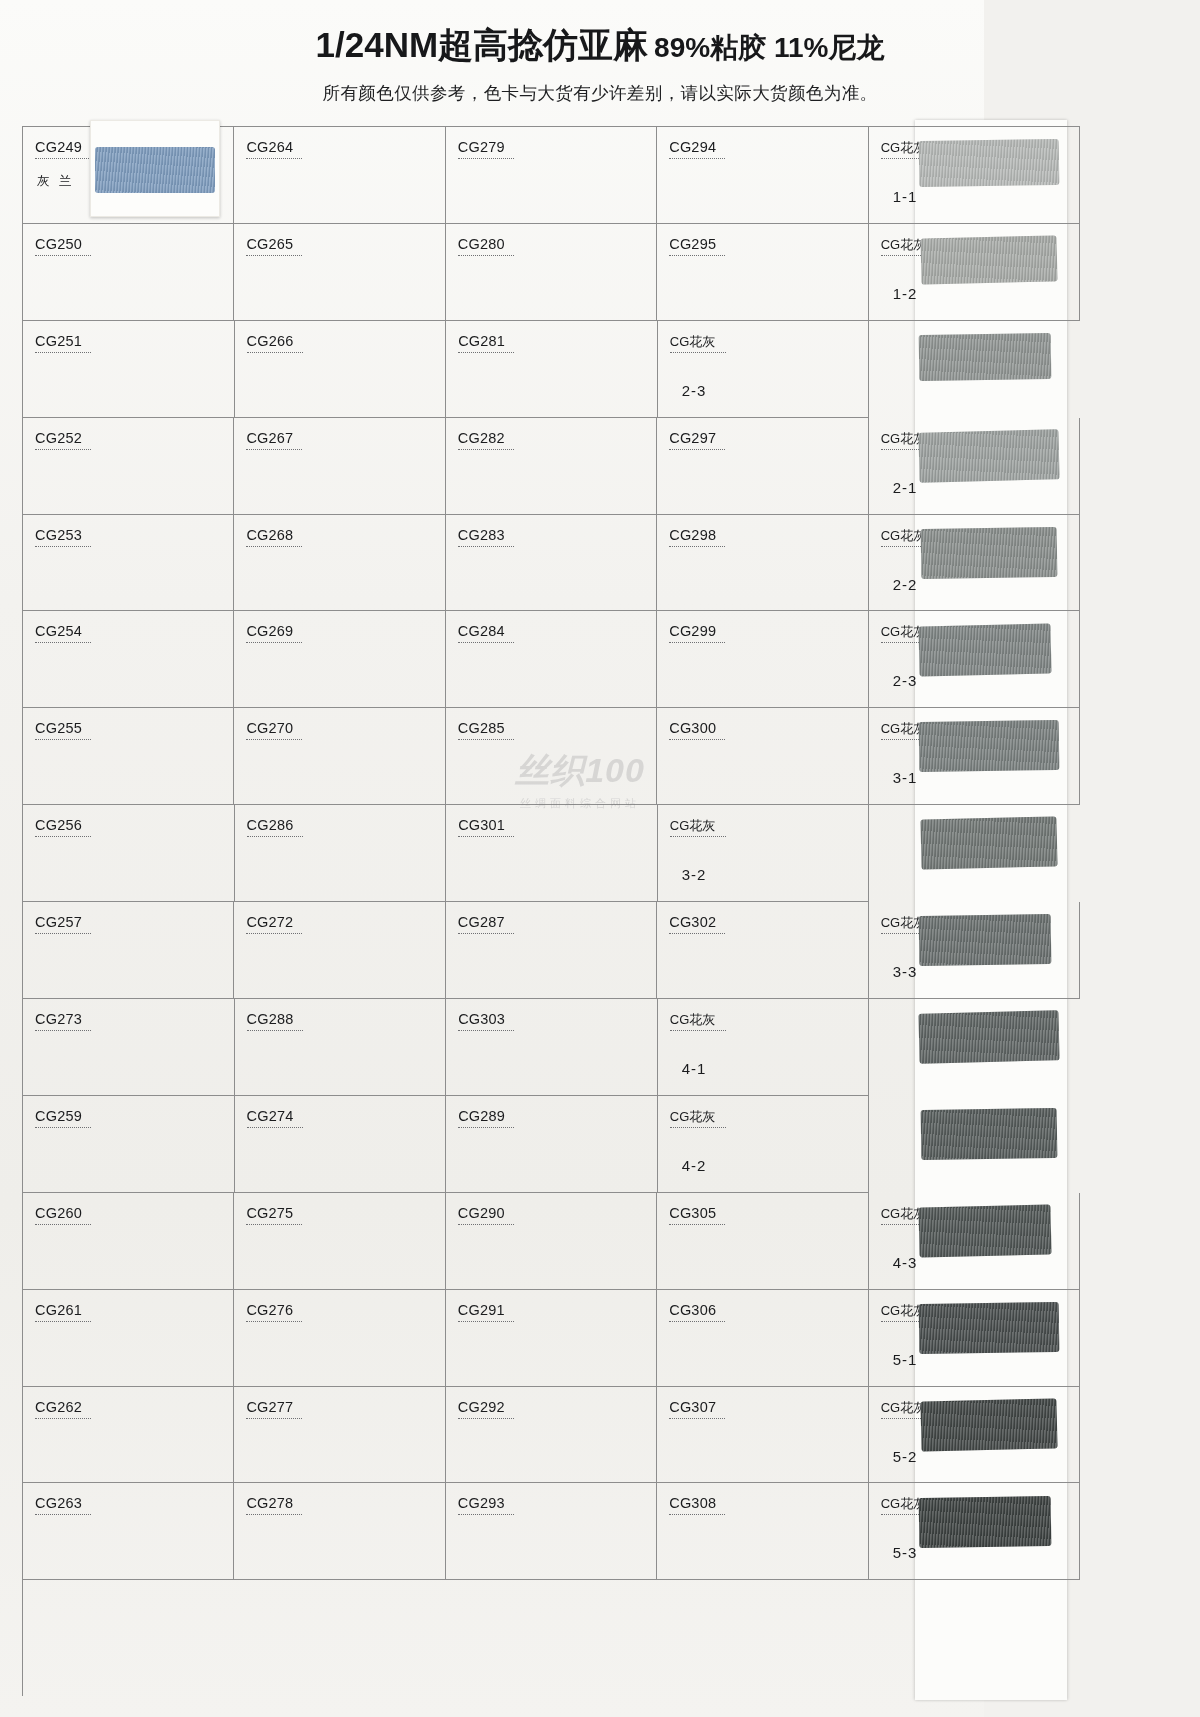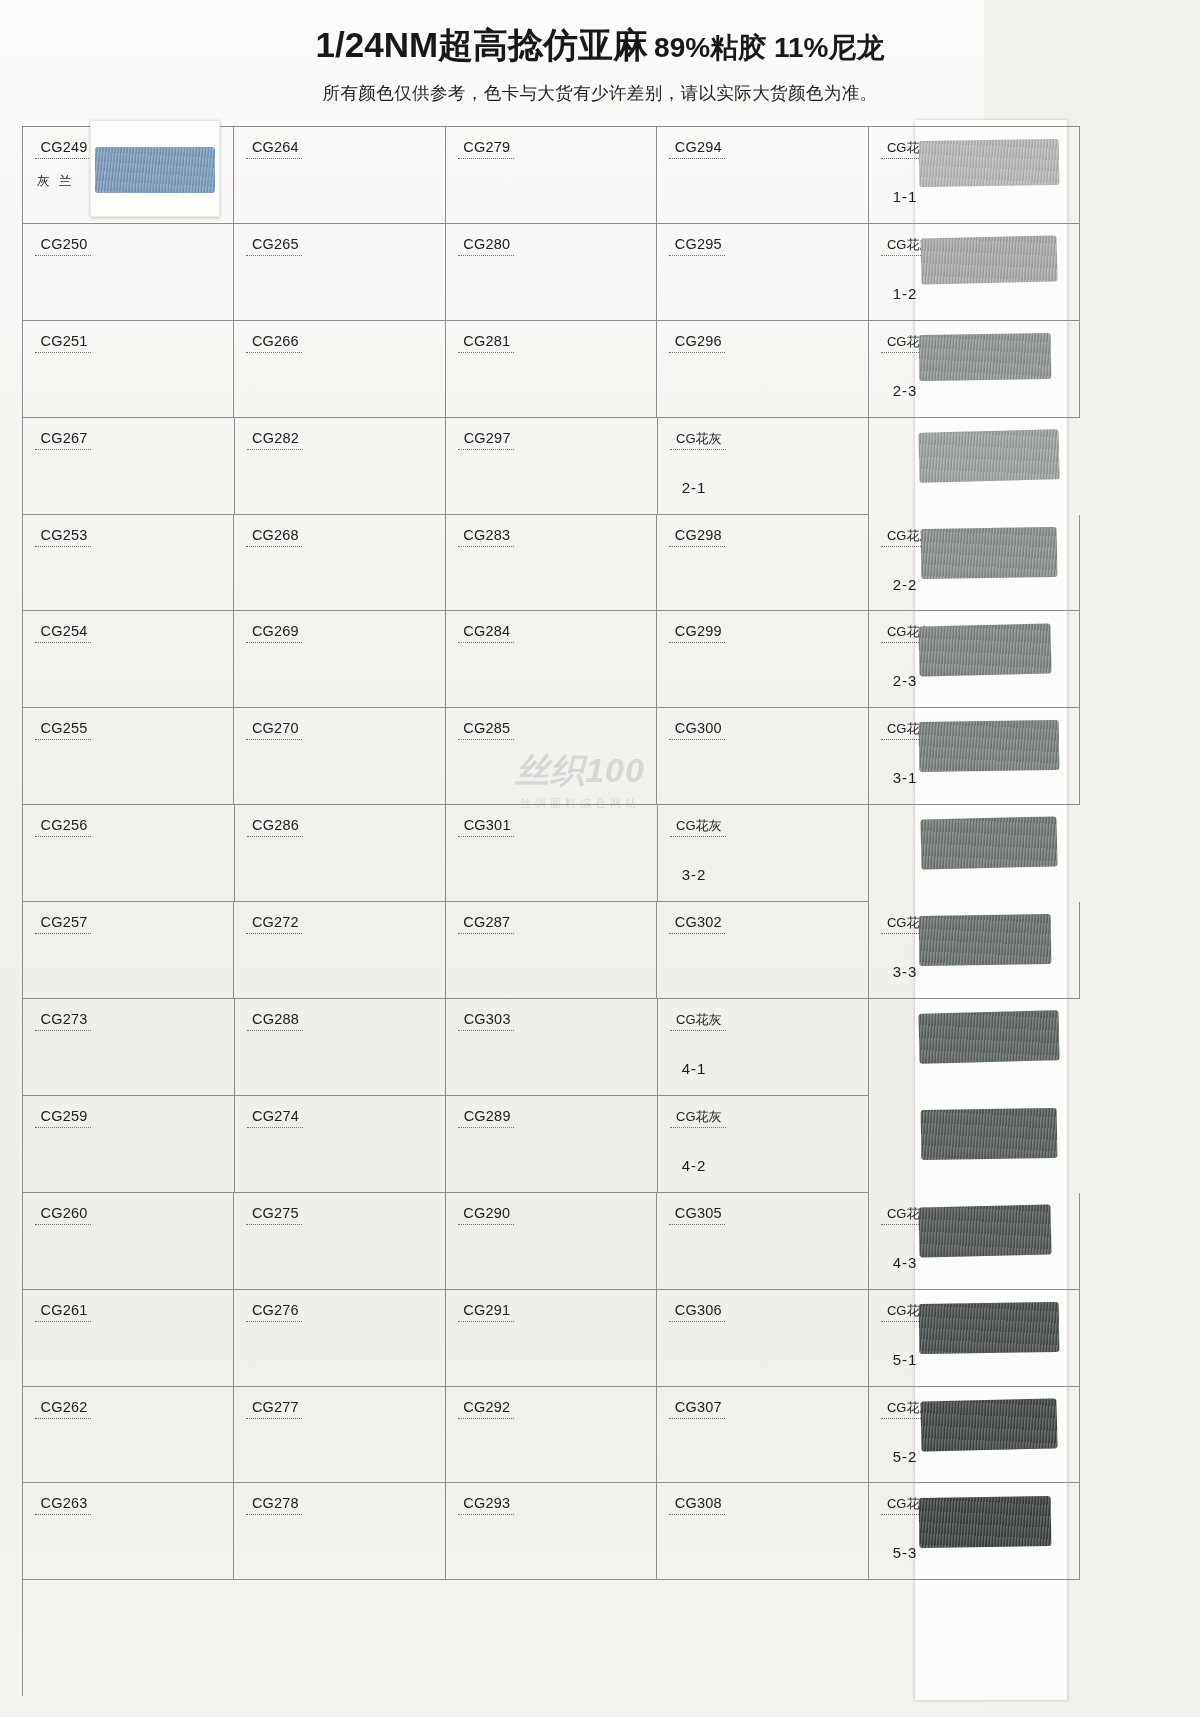--- a/index.html
+++ b/index.html
@@ -56,21 +56,20 @@
   
   .sheet {
     position: absolute;
     left: 22px;
     top: 126px;
     width: 1058px;
     height: 1570px;
     border-top: 1px solid #8d8d8d;
     border-left: 1px solid #8d8d8d;
     box-sizing: border-box;
-    text-align: center;
   }
   .row {
     display: flex;
     height: 96.9px;
     box-sizing: border-box;
   }
   .cell {
     position: relative;
     border-right: 1px solid #8d8d8d;
     border-bottom: 1px solid #8d8d8d;
@@ -275,35 +274,35 @@
             <div class="code">CG266</div>
             <div class="code-underline"></div>
           </div>
         </div>
         <div class="cell c-wide">
           <div class="code-wrap">
             <div class="code">CG281</div>
             <div class="code-underline"></div>
           </div>
         </div>
-        <div class="cell c-wide">
-          <div class="code-wrap">
-            <div class="code">CG296</div>
-            <div class="code-underline"></div>
-          </div>
-        </div>
         <div class="cell c-last">
           <div class="code-wrap">
             <div class="code cn">CG花灰</div>
             <div class="code-underline"></div>
           </div>
           <div class="subcode">2-3</div>
         </div>
       </div>
       <div class="row">
+        <div class="cell c-wide">
+          <div class="code-wrap">
+            <div class="code">CG252</div>
+            <div class="code-underline"></div>
+          </div>
+        </div>
         <div class="cell c-wide">
           <div class="code-wrap">
             <div class="code">CG267</div>
             <div class="code-underline"></div>
           </div>
         </div>
         <div class="cell c-wide">
           <div class="code-wrap">
             <div class="code">CG282</div>
             <div class="code-underline"></div>

